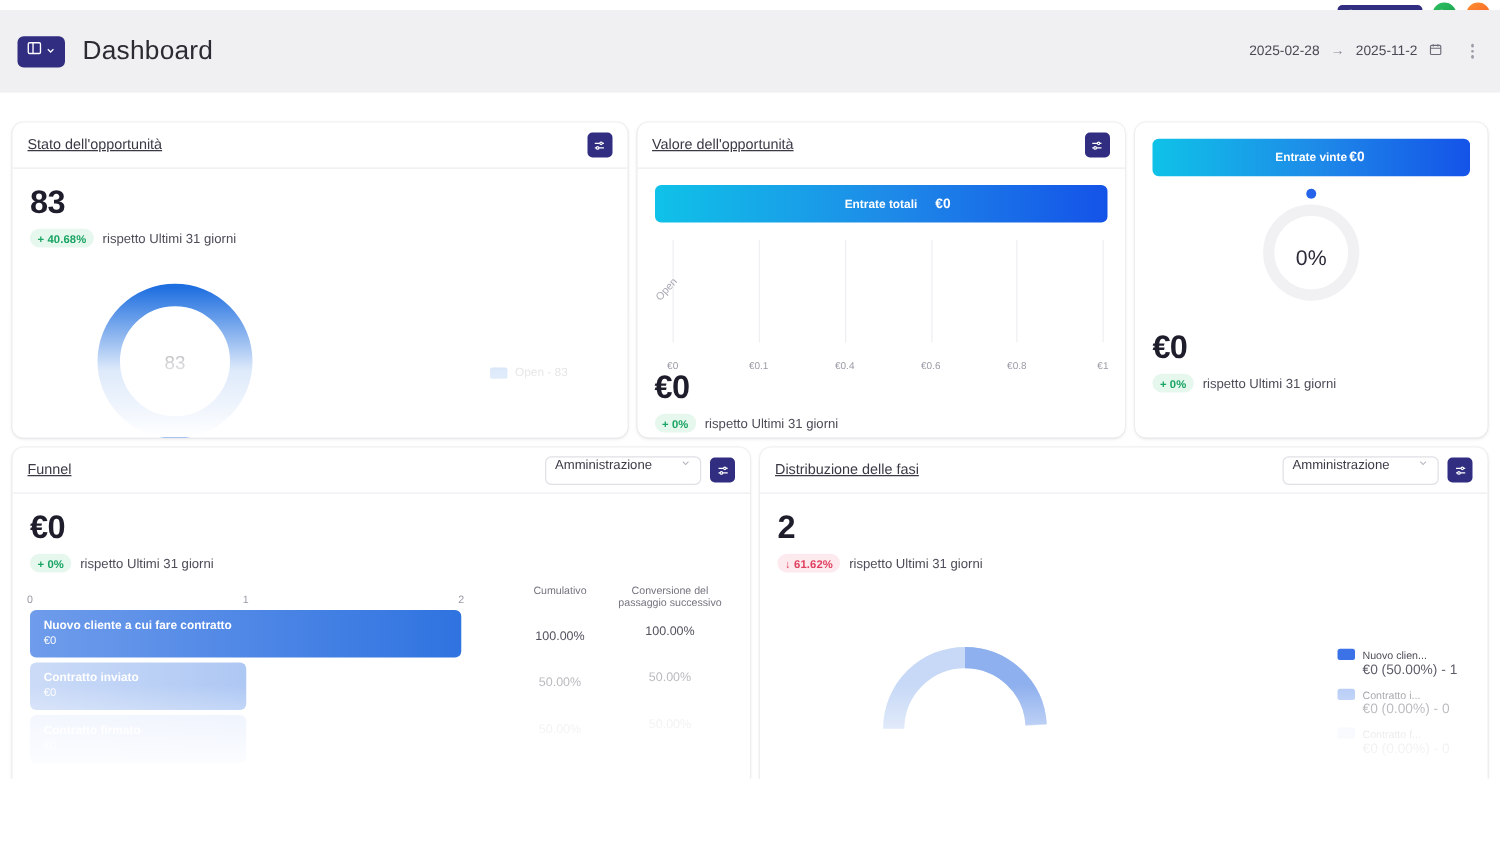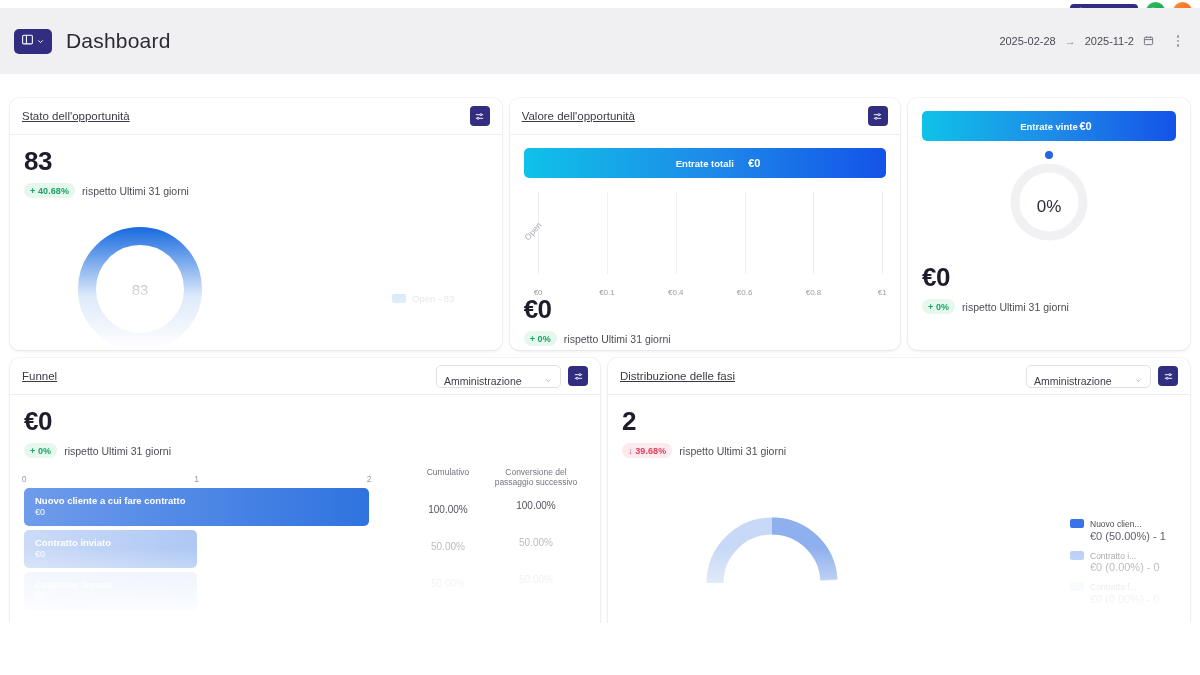--- a/index.html
+++ b/index.html
@@ -72,21 +72,21 @@
     display: flex; align-items: center; padding: 0 12px;
   }
   .card-title { font-size: 11.5px; color: #3a3a46; text-decoration: underline; }
   .head-right { margin-left: auto; display: flex; align-items: center; gap: 7px; }
   .filter-btn {
     width: 20px; height: 20px; border-radius: 4px; background: #312e81;
     display: flex; align-items: center; justify-content: center;
   }
   .select {
     width: 125px; height: 23px; border: 1px solid #e0e0e6; border-radius: 5px;
-    display: flex; align-items: flex-end; padding: 0 7px;
+    display: flex; align-items: flex-start; padding: 0 7px;
     font-size: 10.5px; color: #3c3c48; background: #fff;
   }
   .select .chev { margin-left: auto; color: #b4b4bf; font-size: 8px; }
 
   .card-body { padding: 13px 14px 0 14px; position: relative; height: calc(100% - 37px); }
 
   .big-num { font-size: 26px; font-weight: bold; color: #1d1d2b; line-height: 1; letter-spacing: -.5px; }
   .delta-row { display: flex; align-items: center; gap: 7px; margin-top: 9px; }
   .pill { font-size: 9px; font-weight: bold; border-radius: 9px; padding: 2.5px 6px; letter-spacing: .1px; }
   .pill.up { background: #e6f7ee; color: #19a463; }
@@ -427,21 +427,21 @@
                 <circle cx="15" cy="8" r="2.2" fill="#312e81"></circle>
               <line x1="4" y1="16" x2="20" y2="16"></line>
                 <circle cx="9" cy="16" r="2.2" fill="#312e81"></circle>
             </svg>
           </div>
         </div>
       </div>
       <div class="card-body">
         <div class="big-num">2</div>
         <div class="delta-row">
-          <span class="pill down">↓ 39.68%</span>
+          <span class="pill down">↓ 61.62%</span>
           <span class="delta-text">rispetto Ultimi 31 giorni</span>
         </div>
 
         <div class="dist-donut">
           <svg width="160" height="160" viewBox="0 0 160 160">
             <circle cx="80" cy="80" r="57" fill="none" stroke="#c7d9f6" stroke-width="17" stroke-dasharray="176 182" transform="rotate(-180 80 80)"></circle>
             <circle cx="80" cy="80" r="57" fill="none" stroke="#8fb0ee" stroke-width="17" stroke-dasharray="86 272" transform="rotate(-90 80 80)"></circle>
           </svg>
         </div>
 

